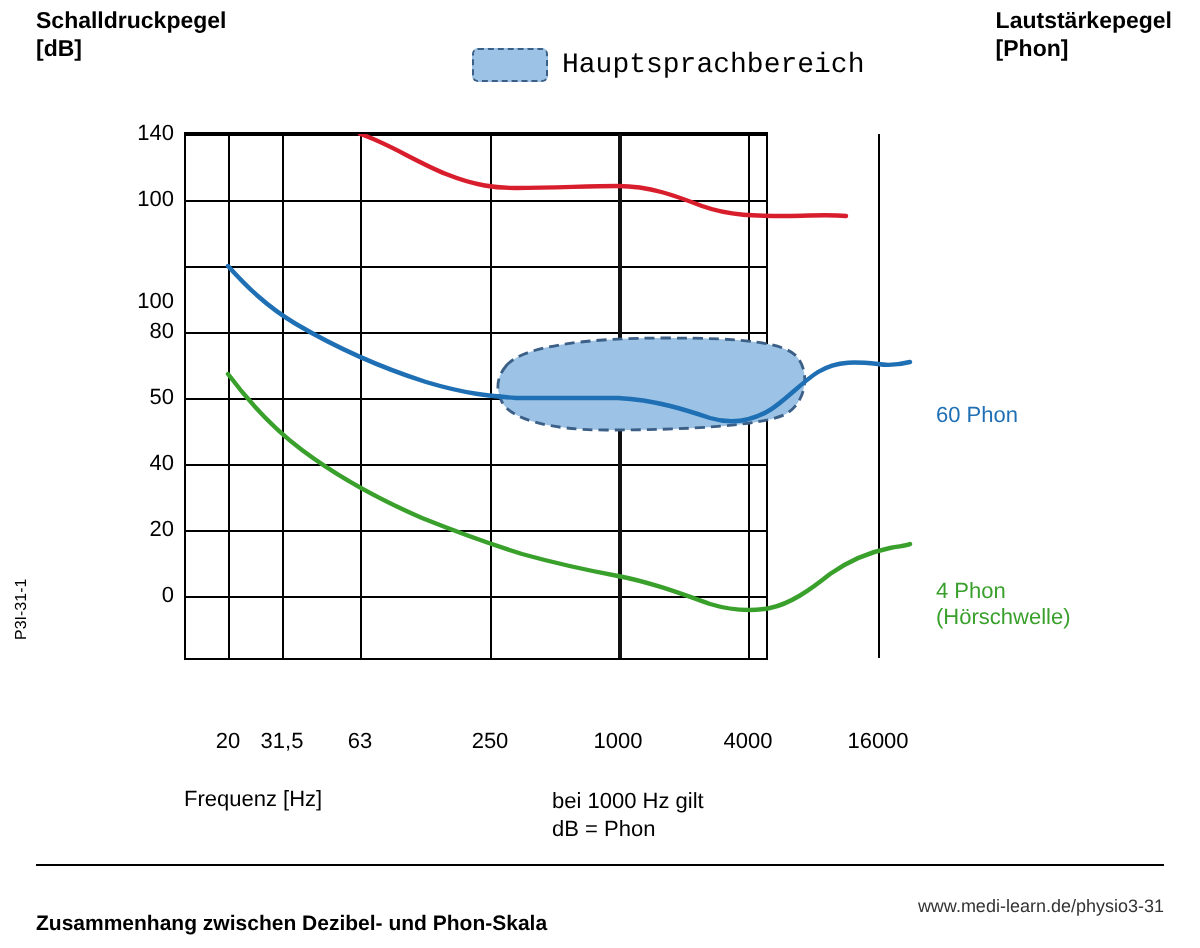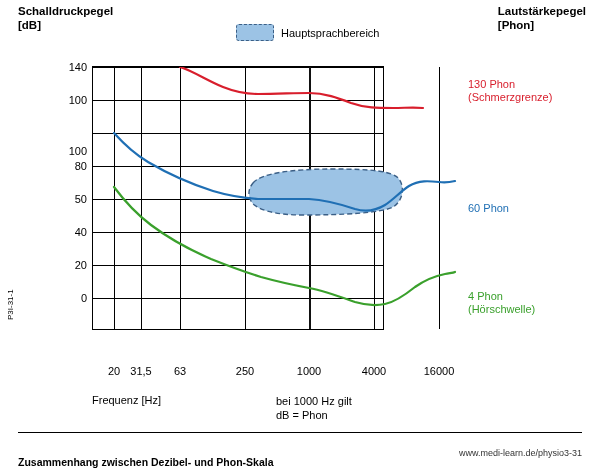--- a/index.html
+++ b/index.html
@@ -47,21 +47,22 @@
     gap: 7px;
   }
   #legend .swatch {
     width: 36px;
     height: 15px;
     background: #9cc3e5;
     border: 1px dashed #3b5f86;
     border-radius: 3px;
   }
   #legend .legend-label {
-    font-size: 11px;
+    font-size: 14px;
+    font-family: Liberation Mono, monospace;
   }
 
   
   #plot {
     left: 92px;
     top: 66px;
     width: 292px;
     height: 264px;
     border: 1px solid #000000;
     box-sizing: border-box;
@@ -229,22 +230,20 @@
                C 138 200, 152 205, 168 210
                C 186 215, 200 218, 216 221
                C 232 224, 248 230, 262 235
                C 272 238, 282 239, 292 237
                C 302 235, 312 228, 322 220
                C 332 213, 342 209, 352 207
                C 357 206, 360 206, 362 205" fill="none" stroke="#3aa02c" stroke-width="2.2" stroke-linecap="round" stroke-linejoin="round"></path>
     </svg>
   </div>
 
-  <div class="curve-label" id="label-130">130 Phon
-(Schmerzgrenze)</div>
   <div class="curve-label" id="label-60">60 Phon</div>
   <div class="curve-label" id="label-4">4 Phon
 (Hörschwelle)</div>
 
   <div class="abs" id="x-axis-label">Frequenz [Hz]</div>
   <div class="abs" id="note-1000">bei 1000 Hz gilt
 dB = Phon</div>
   <div class="abs" id="side-code">P3I-31-1</div>
 
   <div class="abs" id="footer-rule"></div>

